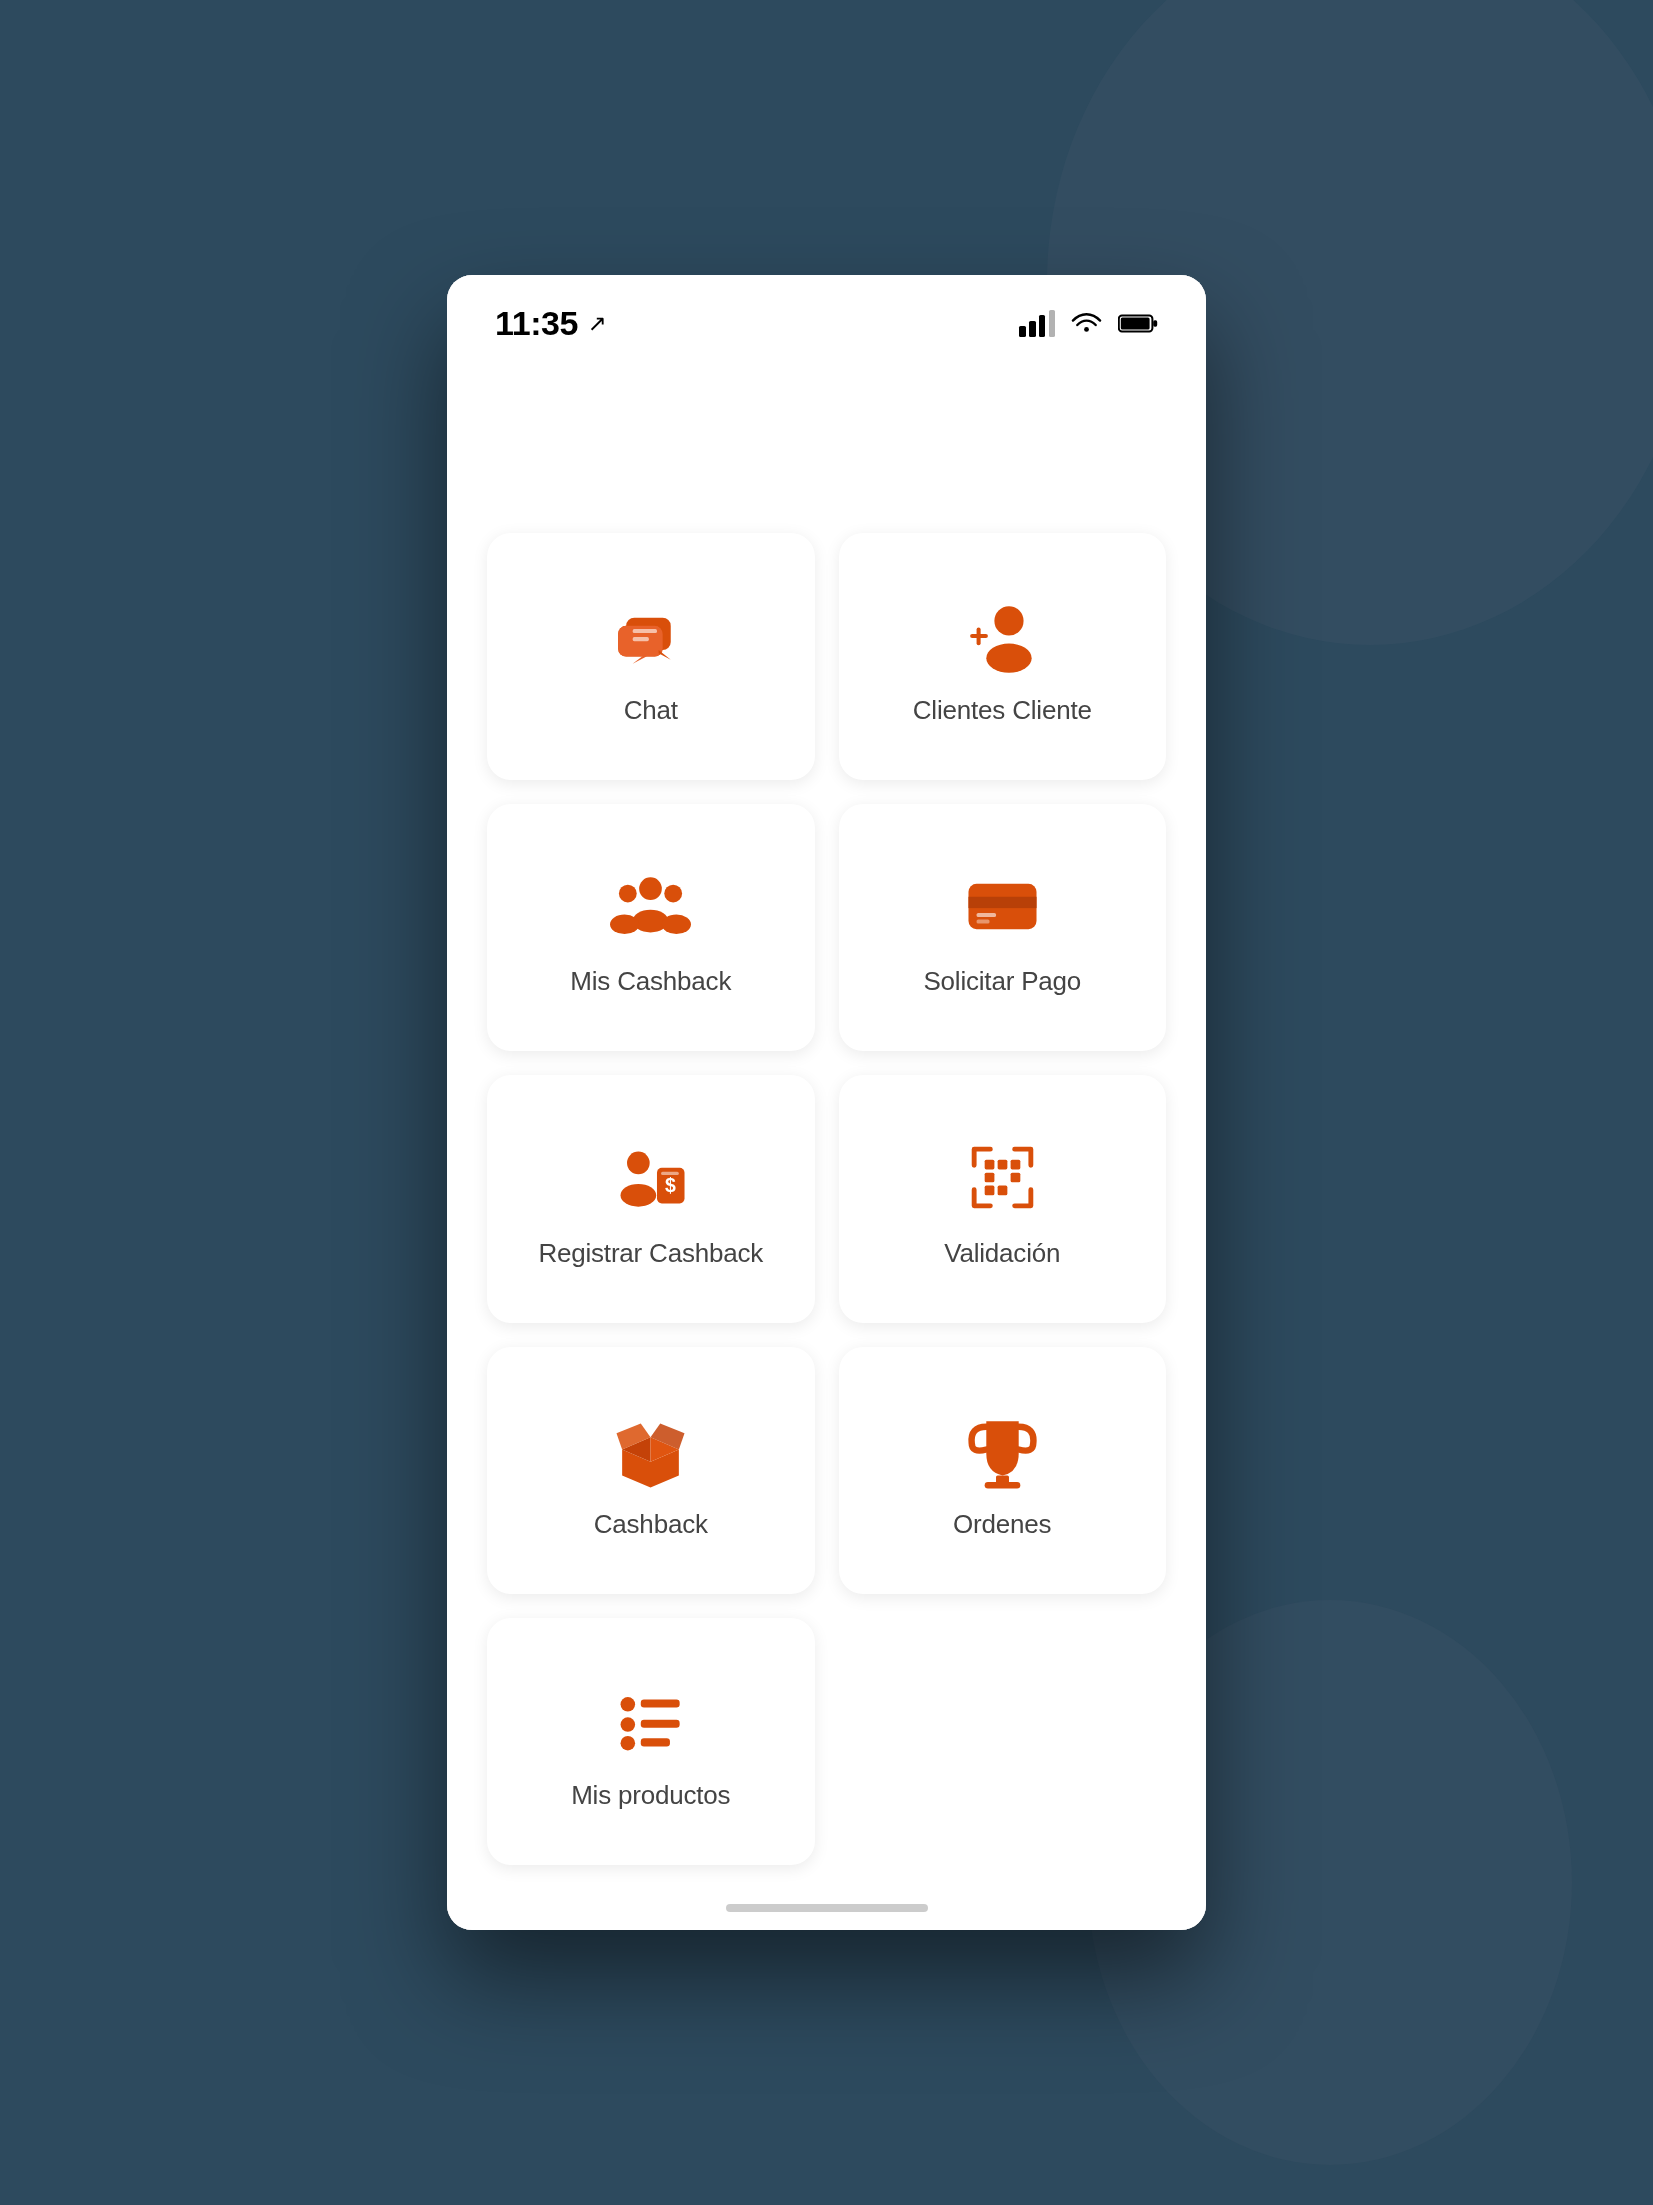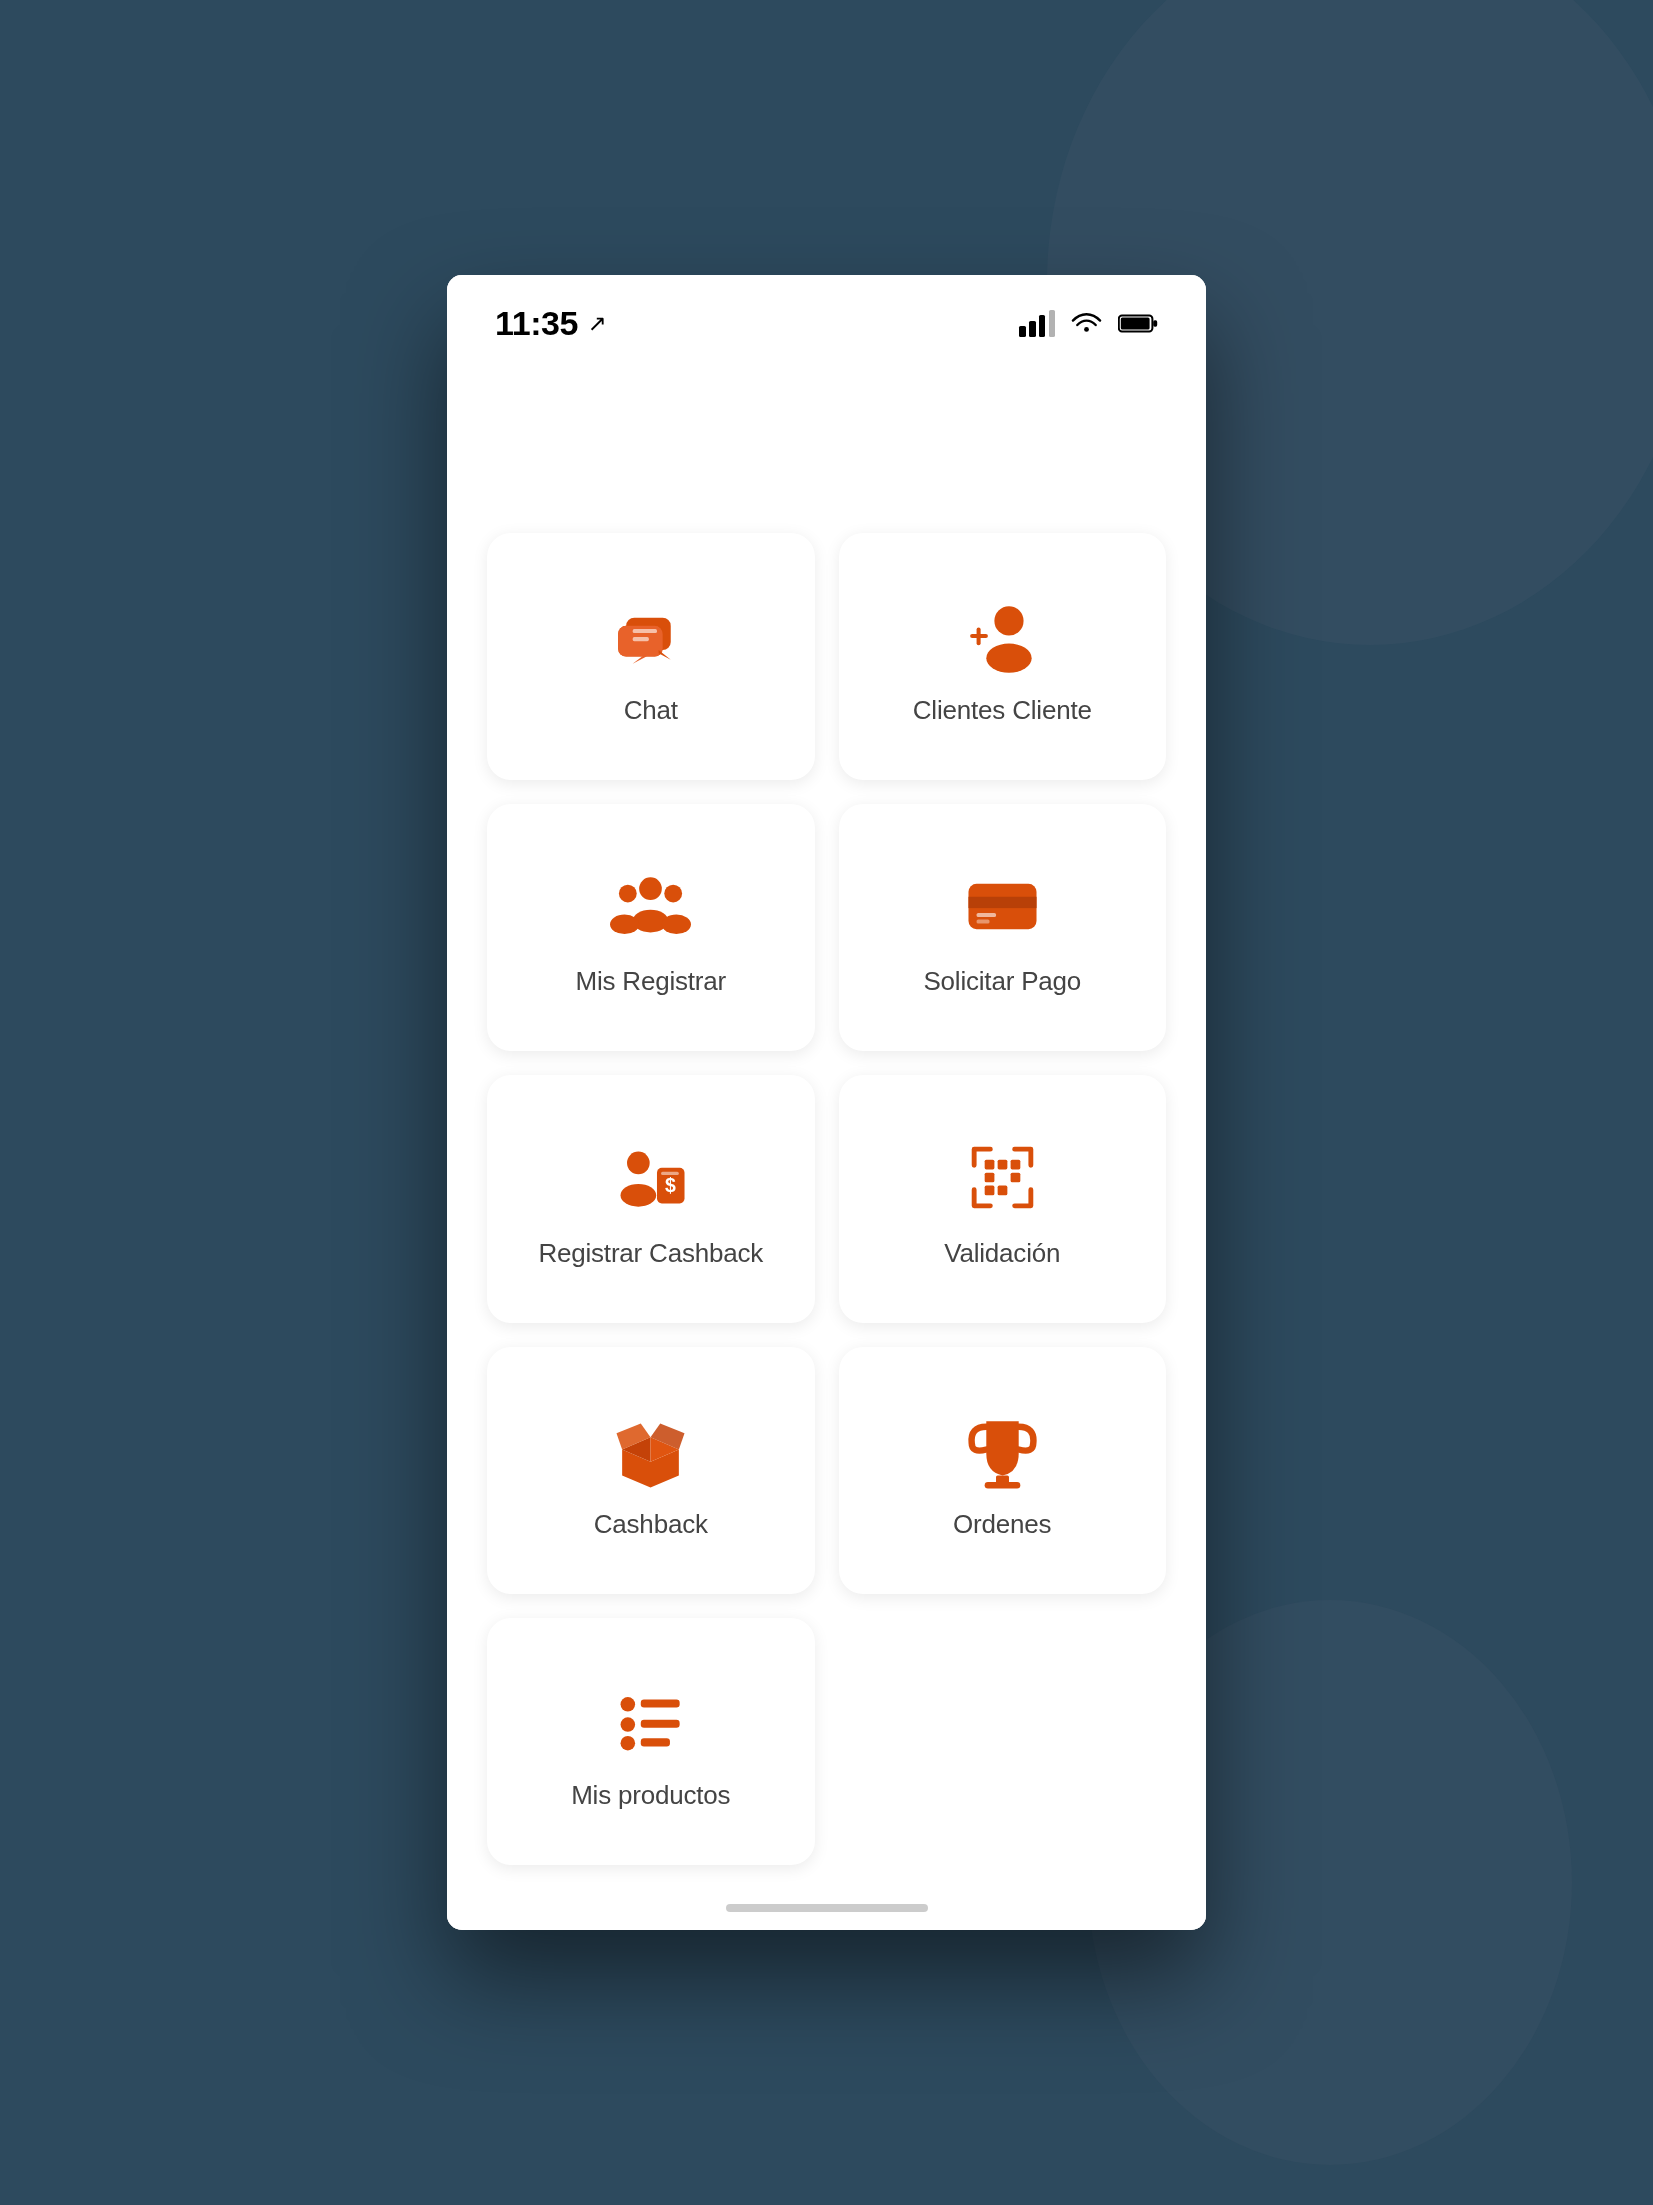--- a/index.html
+++ b/index.html
@@ -35,21 +35,21 @@
       width: 484px;
       height: 565px;
       background: rgba(55, 80, 100, 0.5);
       border-radius: 50%;
     }
 
     .phone-frame {
       width: 759px;
       height: 1655px;
       background: #f2f2f7;
-      border-radius: 15px;
+      border-radius: 25px;
       box-shadow: 0 48px 97px rgba(0,0,0,0.5), inset 0 0 0 3.2px #d0d0d0;
       position: relative;
       overflow: hidden;
       z-index: 10;
     }
 
     
     .status-bar {
       height: 81px;
       background: white;
@@ -269,21 +269,21 @@
           <svg viewBox="0 0 100 100" fill="#d94f0a">
 
             <circle cx="50" cy="28" r="14" fill="#d94f0a"></circle>
             <ellipse cx="50" cy="68" rx="22" ry="14" fill="#d94f0a"></ellipse>
             <circle cx="22" cy="34" r="11" fill="#d94f0a"></circle>
             <ellipse cx="18" cy="72" rx="18" ry="12" fill="#d94f0a"></ellipse>
             <circle cx="78" cy="34" r="11" fill="#d94f0a"></circle>
             <ellipse cx="82" cy="72" rx="18" ry="12" fill="#d94f0a"></ellipse>
           </svg>
         </div>
-        <span class="menu-label">Mis Registrar</span>
+        <span class="menu-label">Mis Cashback</span>
       </div>
 
       <div class="menu-item">
         <div class="menu-icon">
           <svg viewBox="0 0 100 100" fill="none">
 
             <rect x="8" y="22" width="84" height="56" rx="10" fill="#d94f0a"></rect>
 
             <rect x="8" y="38" width="84" height="14" fill="#b84008"></rect>
 

